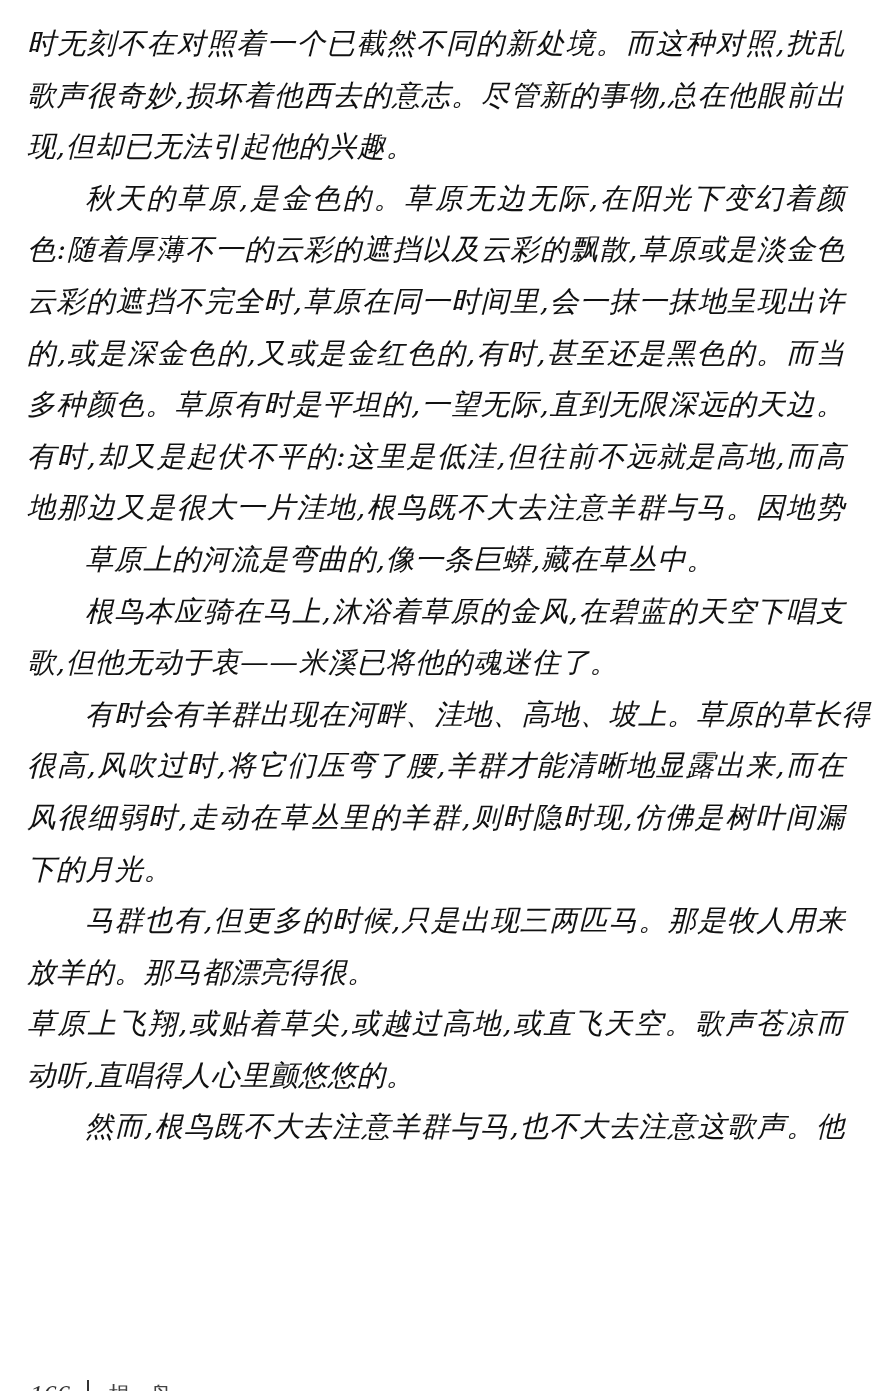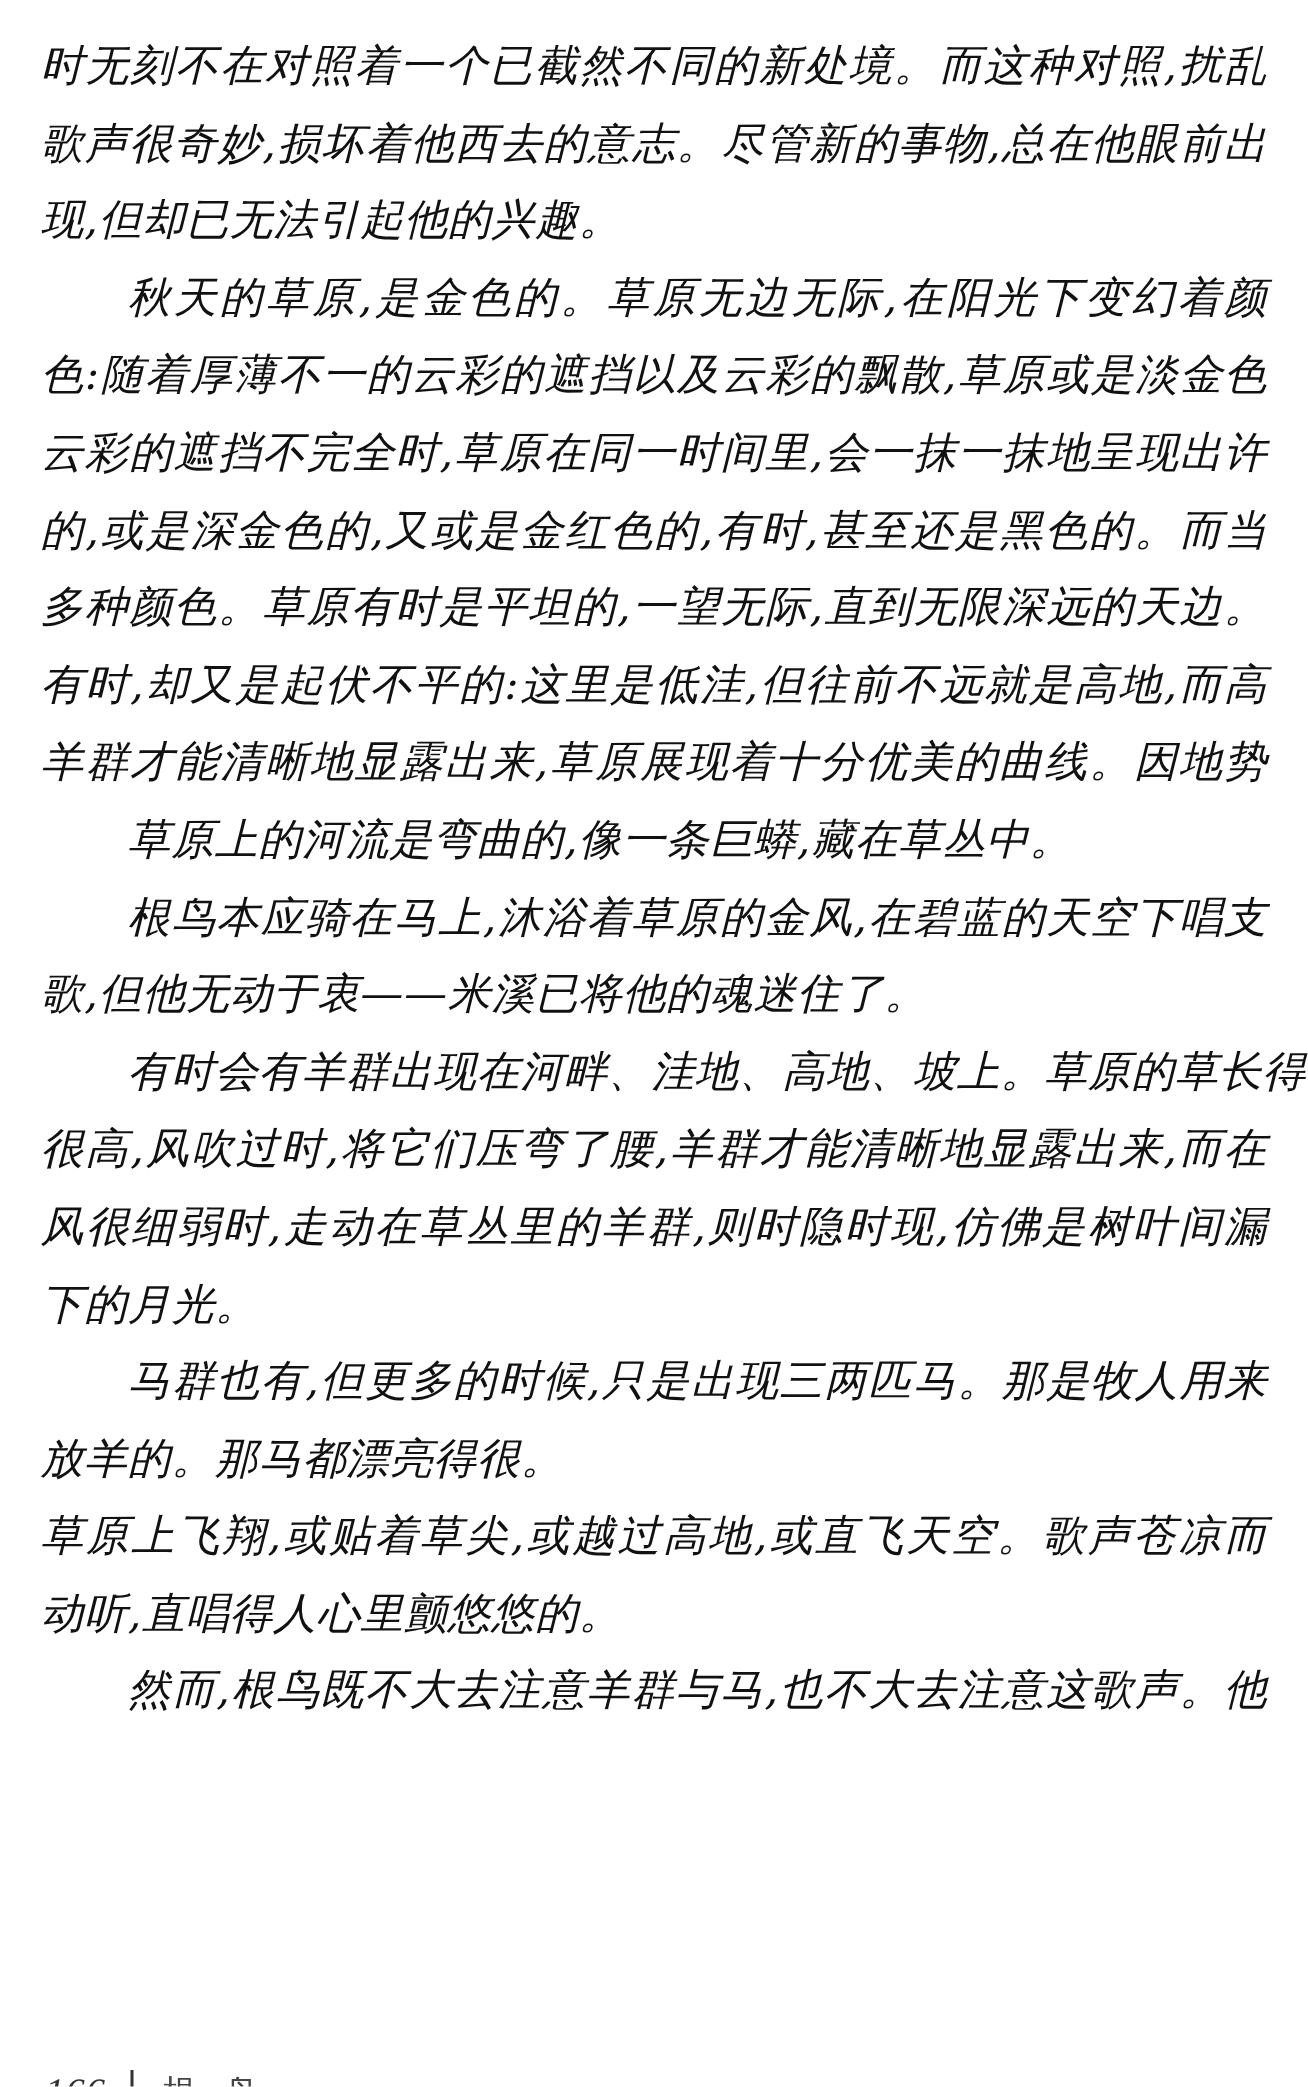--- a/index.html
+++ b/index.html
@@ -72,21 +72,21 @@
 <div class="page-body">
   <div class="line">时无刻不在对照着一个已截然不同的新处境。而这种对照,扰乱</div>
   <div class="line">歌声很奇妙,损坏着他西去的意志。尽管新的事物,总在他眼前出</div>
   <div class="line last">现,但却已无法引起他的兴趣。</div>
   <div class="line indent">秋天的草原,是金色的。草原无边无际,在阳光下变幻着颜</div>
   <div class="line">色:随着厚薄不一的云彩的遮挡以及云彩的飘散,草原或是淡金色</div>
   <div class="line">云彩的遮挡不完全时,草原在同一时间里,会一抹一抹地呈现出许</div>
   <div class="line">的,或是深金色的,又或是金红色的,有时,甚至还是黑色的。而当</div>
   <div class="line">多种颜色。草原有时是平坦的,一望无际,直到无限深远的天边。</div>
   <div class="line">有时,却又是起伏不平的:这里是低洼,但往前不远就是高地,而高</div>
-  <div class="line">羊群才能清晰地显露出来,草原展现着十分优美的曲线。因地势</div>
+  <div class="line">地那边又是很大一片洼地,根鸟既不大去注意羊群与马。因地势</div>
   <div class="line indent last">草原上的河流是弯曲的,像一条巨蟒,藏在草丛中。</div>
   <div class="line indent">根鸟本应骑在马上,沐浴着草原的金风,在碧蓝的天空下唱支</div>
   <div class="line last">歌,但他无动于衷——米溪已将他的魂迷住了。</div>
   <div class="line indent">有时会有羊群出现在河畔、洼地、高地、坡上。草原的草长得</div>
   <div class="line">很高,风吹过时,将它们压弯了腰,羊群才能清晰地显露出来,而在</div>
   <div class="line">风很细弱时,走动在草丛里的羊群,则时隐时现,仿佛是树叶间漏</div>
   <div class="line last">下的月光。</div>
   <div class="line indent">马群也有,但更多的时候,只是出现三两匹马。那是牧人用来</div>
   <div class="line last">放羊的。那马都漂亮得很。</div>
   <div class="line">草原上飞翔,或贴着草尖,或越过高地,或直飞天空。歌声苍凉而</div>

